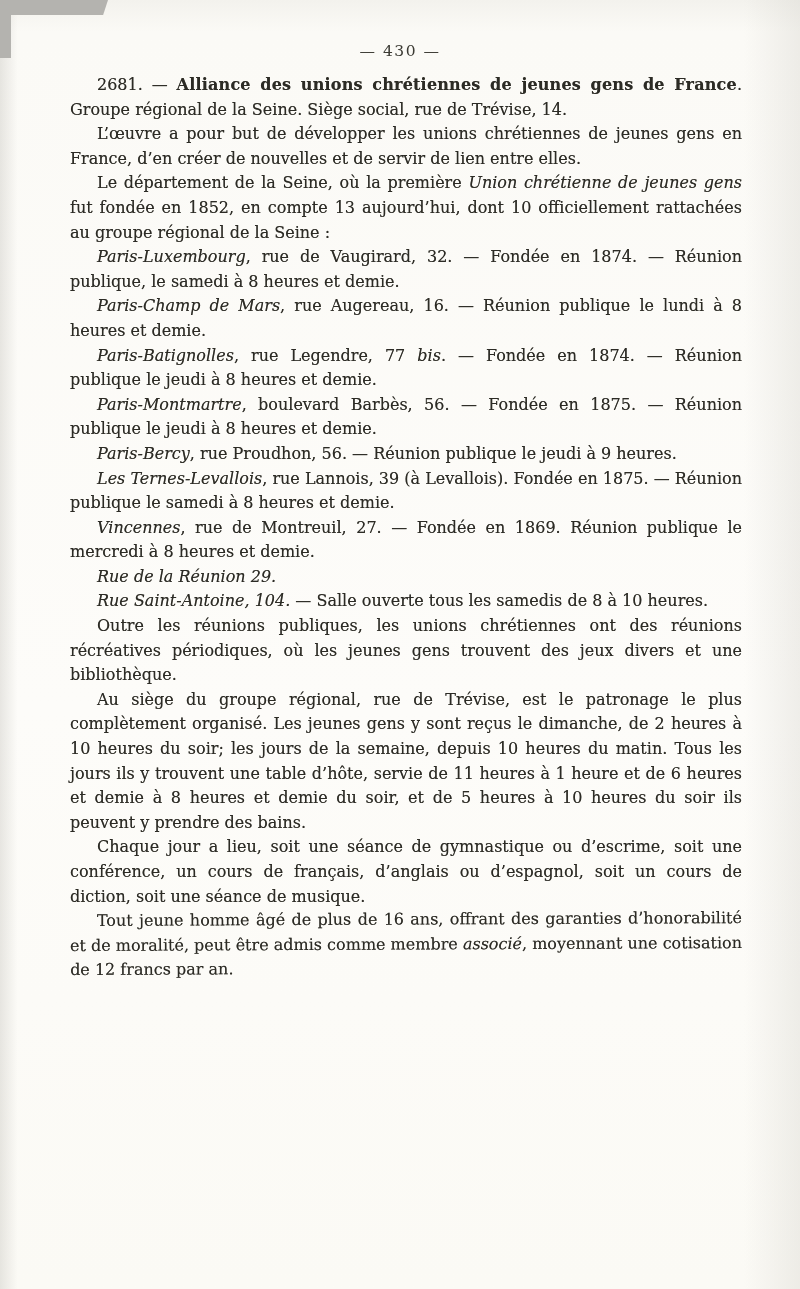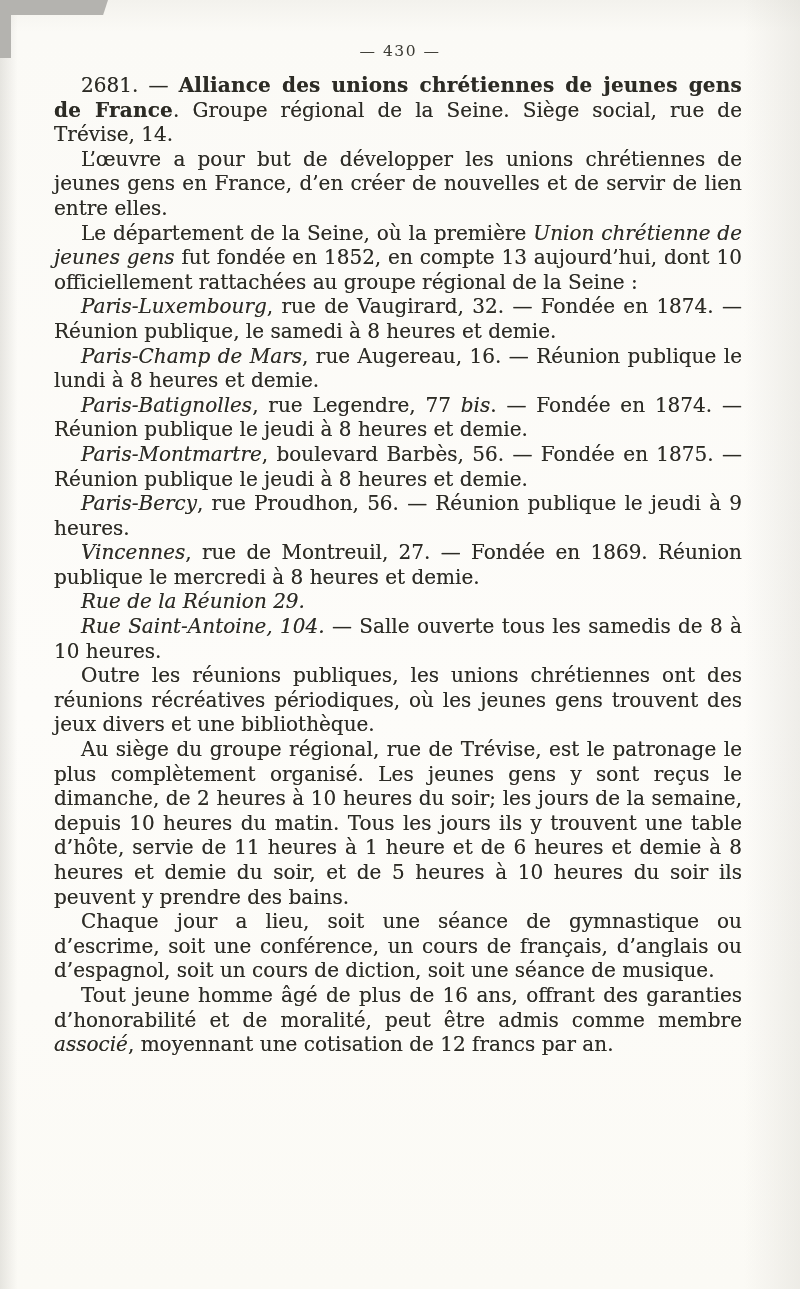--- a/index.html
+++ b/index.html
@@ -32,22 +32,22 @@
     position: relative;
     margin-top: 42px;
     text-align: center;
     font-size: 15.5px;
     letter-spacing: 1.5px;
     color: #3b3a33;
   }
   .page-text {
     position: relative;
     margin-top: 13px;
-    padding: 0 58px 0 54px;
-    font-size: 20px;
+    padding: 0 58px 0 70px;
+    font-size: 16px;
     line-height: 24.6px;
     text-align: justify;
     color: #2c2b25;
     text-shadow: 0 0 0.5px rgba(42,40,32,0.55);
   }
   .para { margin: 0; }
   .indent { text-indent: 27px; }
   .bd { font-weight: bold; letter-spacing: 0.2px; }
   .it { font-style: italic; }
   .rm { font-style: normal; }
@@ -65,20 +65,21 @@
   <div class="page-number">— 430 —</div>
   <div class="page-text">
       <p class="para indent"><span class="rm">2681. — </span><span class="bd">Alliance des unions chrétiennes de jeunes gens de France</span><span class="rm">. Groupe régional de la Seine. Siège social, rue de Trévise, 14.</span></p>
       <p class="para indent"><span class="rm">L’œuvre a pour but de développer les unions chrétiennes de jeunes gens en France, d’en créer de nouvelles et de servir de lien entre elles.</span></p>
       <p class="para indent"><span class="rm">Le département de la Seine, où la première </span><span class="it">Union chrétienne de jeunes gens</span><span class="rm"> fut fondée en 1852, en compte 13 aujourd’hui, dont 10 officiellement rattachées au groupe régional de la Seine :</span></p>
       <p class="para indent"><span class="it">Paris-Luxembourg</span><span class="rm">, rue de Vaugirard, 32. — Fondée en 1874. — Réunion publique, le samedi à 8 heures et demie.</span></p>
       <p class="para indent"><span class="it">Paris-Champ de Mars</span><span class="rm">, rue Augereau, 16. — Réunion publique le lundi à 8 heures et demie.</span></p>
       <p class="para indent"><span class="it">Paris-Batignolles</span><span class="rm">, rue Legendre, 77 </span><span class="it">bis</span><span class="rm">. — Fondée en 1874. — Réunion publique le jeudi à 8 heures et demie.</span></p>
       <p class="para indent"><span class="it">Paris-Montmartre</span><span class="rm">, boulevard Barbès, 56. — Fondée en 1875. — Réunion publique le jeudi à 8 heures et demie.</span></p>
       <p class="para indent"><span class="it">Paris-Bercy</span><span class="rm">, rue Proudhon, 56. — Réunion publique le jeudi à 9 heures.</span></p>
+      <p class="para indent"><span class="it">Les Ternes-Levallois</span><span class="rm">, rue Lannois, 39 (à Levallois). Fondée en 1875. — Réunion publique le samedi à 8 heures et demie.</span></p>
       <p class="para indent"><span class="it">Vincennes</span><span class="rm">, rue de Montreuil, 27. — Fondée en 1869. Réunion publique le mercredi à 8 heures et demie.</span></p>
       <p class="para indent"><span class="it">Rue de la Réunion 29.</span></p>
       <p class="para indent"><span class="it">Rue Saint-Antoine, 104.</span><span class="rm"> — Salle ouverte tous les samedis de 8 à 10 heures.</span></p>
       <p class="para indent"><span class="rm">Outre les réunions publiques, les unions chrétiennes ont des réunions récréatives périodiques, où les jeunes gens trouvent des jeux divers et une bibliothèque.</span></p>
       <p class="para indent"><span class="rm">Au siège du groupe régional, rue de Trévise, est le patronage le plus complètement organisé. Les jeunes gens y sont reçus le dimanche, de 2 heures à 10 heures du soir; les jours de la semaine, depuis 10 heures du matin. Tous les jours ils y trouvent une table d’hôte, servie de 11 heures à 1 heure et de 6 heures et demie à 8 heures et demie du soir, et de 5 heures à 10 heures du soir ils peuvent y prendre des bains.</span></p>
       <p class="para indent"><span class="rm">Chaque jour a lieu, soit une séance de gymnastique ou d’escrime, soit une conférence, un cours de français, d’anglais ou d’espagnol, soit un cours de diction, soit une séance de musique.</span></p>
       <p class="para indent"><span class="rm">Tout jeune homme âgé de plus de 16 ans, offrant des garanties d’honorabilité et de moralité, peut être admis comme membre </span><span class="it">associé</span><span class="rm">, moyennant une cotisation de 12 francs par an.</span></p>
     </div>
 </div>
 

